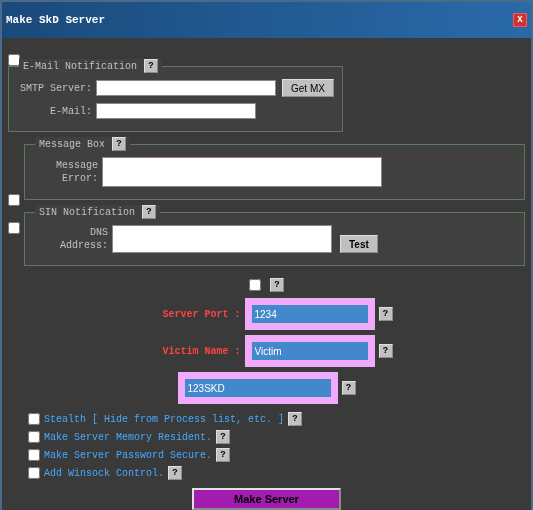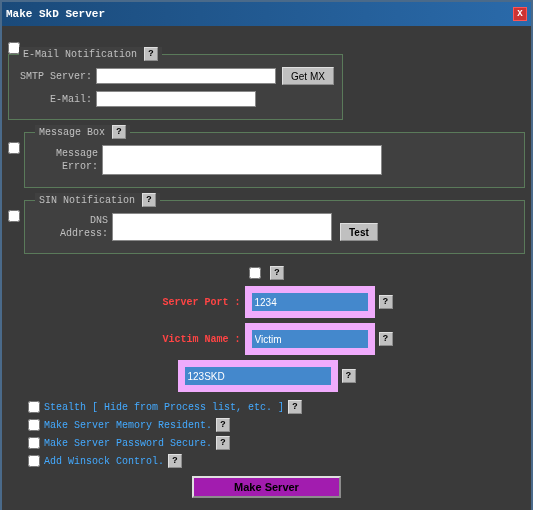--- a/index.html
+++ b/index.html
@@ -31,21 +31,21 @@
       top: 0; left: 0;
       width: 533px;
       height: 510px;
       border: 2px solid #4a6a8a;
       background: #2d2d2d;
       z-index: 1;
     }
 
     .title-bar {
       background: linear-gradient(to right, #1a4a7a, #2a6aaa);
-      height: 24px;
+      height: 36px;
       display: flex;
       align-items: center;
       justify-content: space-between;
       padding: 0 4px;
       color: white;
       font-size: 11px;
       font-weight: bold;
     }
 
     .title-bar-close {
@@ -234,21 +234,21 @@
           <input type="text" class="input-field" style="width: 180px;" value="">
           <button class="action-btn" style="margin-left:6px;">Get MX</button>
         </div>
         <div class="section-row">
           <span class="label">E-Mail:</span>
           <input type="text" class="input-field" style="width: 160px;" value="">
         </div>
       </div>
     </div>
 
-    <div style="display:flex; align-items:flex-start; margin-bottom:6px;">
+    <div style="display:flex; align-items:flex-end; margin-bottom:6px;">
       <input type="checkbox" class="small-checkbox" style="margin-top: 10px; margin-right: 4px;">
       <div class="section" style="flex:1;">
         <div class="section-legend">
           <span>Message Box</span>
           <div class="help-btn">?</div>
         </div>
         <div class="section-row">
           <span class="label" style="min-width:65px; line-height:1.3;">Message<br>Error:</span>
           <input type="text" class="input-field" style="width: 280px; height: 30px;" value="">
         </div>

